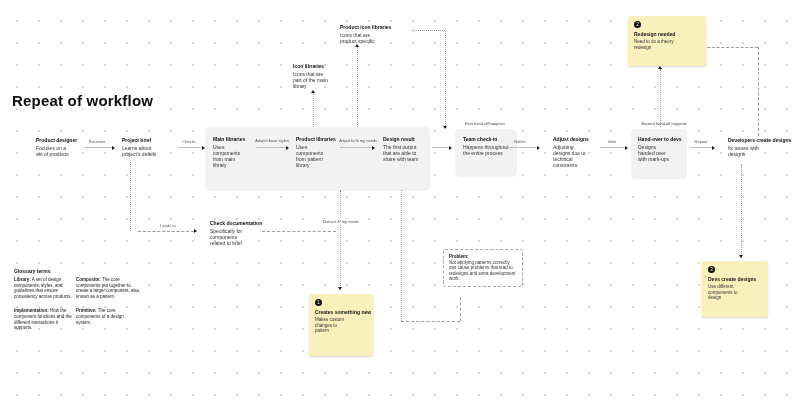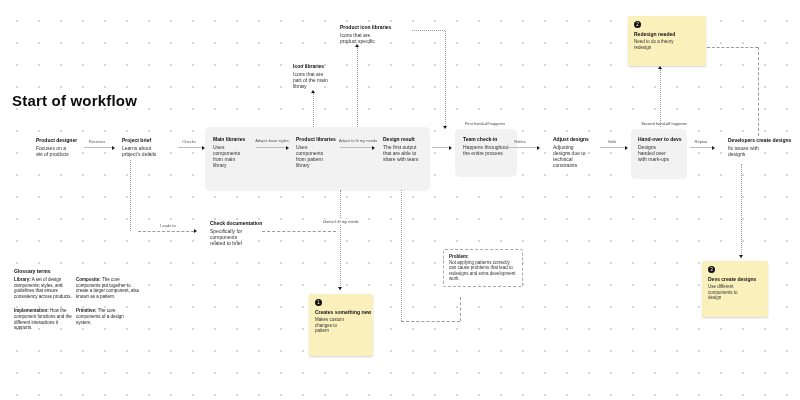--- a/index.html
+++ b/index.html
@@ -44,21 +44,21 @@
   .g-item{font-size:4.5px;line-height:5.6px;color:#222;margin-bottom:9px;}
   .g-term{font-weight:bold;}
   .italic-lbl{position:absolute;font-size:4px;font-style:italic;color:#444;
     background:#fff;padding:0 2px;text-align:center;line-height:5px;}
 </style>
 </head>
 <body>
 
 <div class="board">
 
-  <div class="abs board-title" style="left:12px;top:92px;">Start of workflow</div>
+  <div class="abs board-title" style="left:12px;top:92px;">Repeat of workflow</div>
 
   <div class="gray-box" style="left:205px;top:127px;width:225px;height:64px;"></div>
 
   <div class="gray-box" style="left:455px;top:129px;width:62px;height:48px;"></div>
 
   <div class="gray-box" style="left:631px;top:129px;width:56px;height:50px;"></div>
 
   <div class="node" style="left:36px;top:137px;width:40px;">
     <div class="nt">Product designer</div>
     <div class="nb" style="width:38px;">Focuses on a set of products</div>

